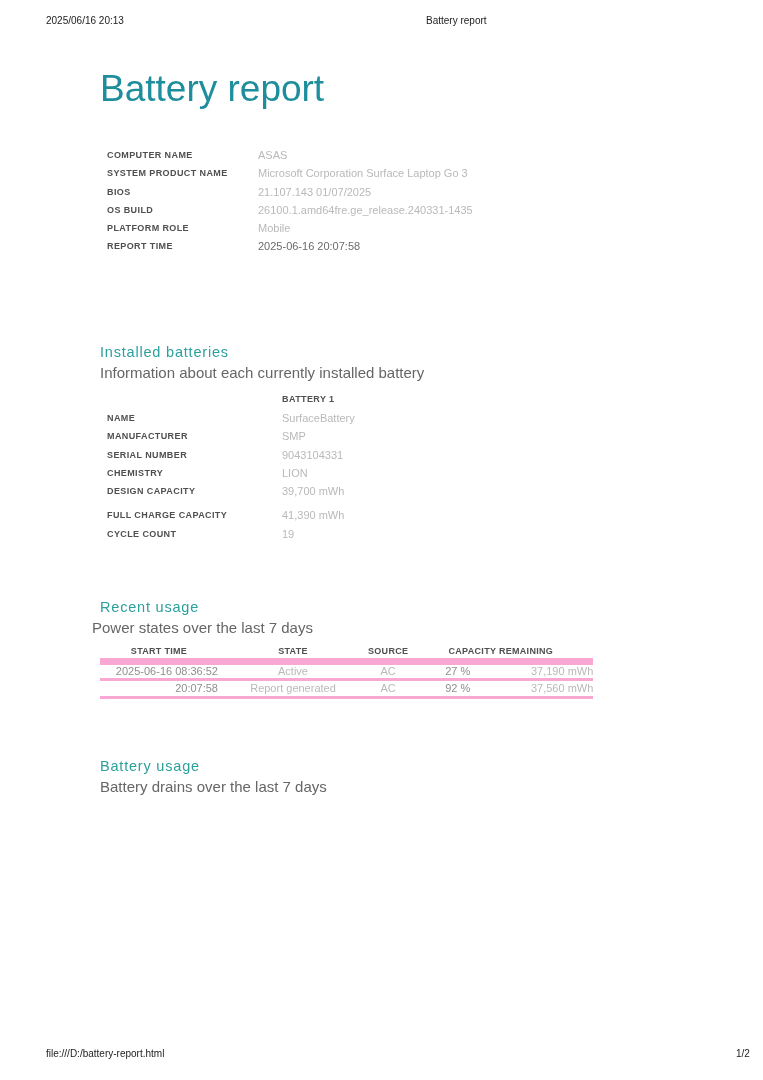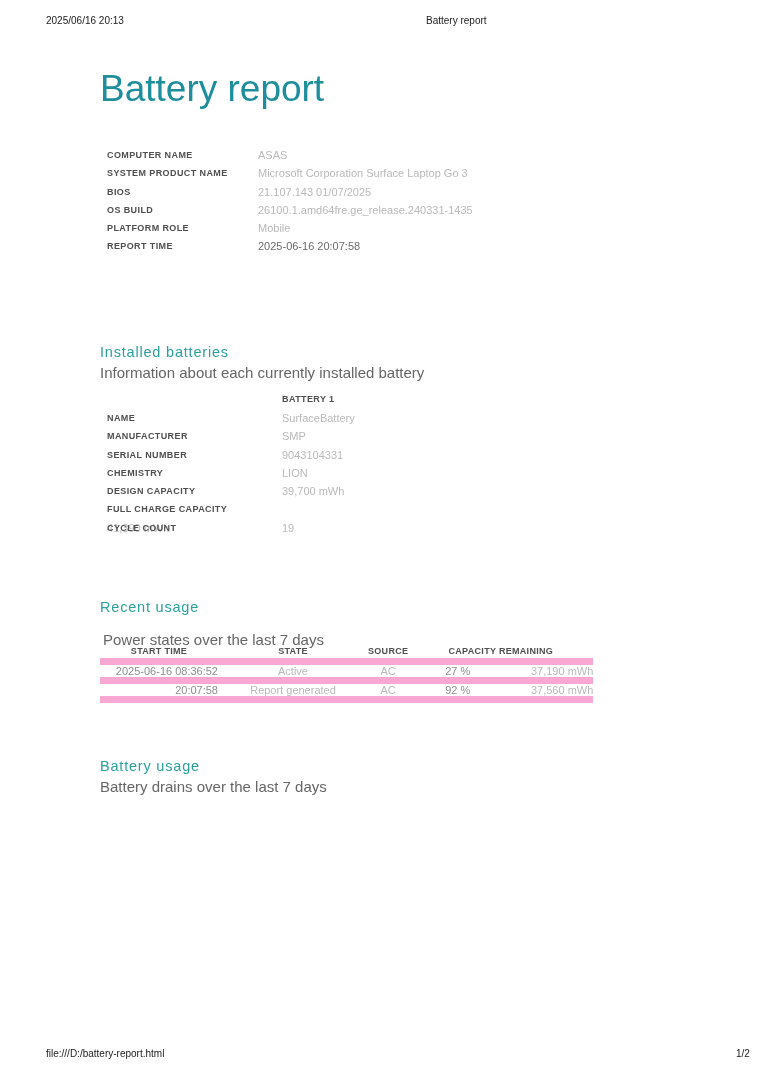--- a/index.html
+++ b/index.html
@@ -43,21 +43,21 @@
   }
   .sec-sub {
     position: absolute;
     font-size: 15px;
     color: #666666;
   }
 
   
   .kv-table { position: absolute; }
   .kv-row { display: flex; height: 18.3px; line-height: 18.3px; }
-  .kv-row.gap-above { margin-top: 0; flex-direction: column; }
+  .kv-row.gap-above { margin-top: 6px; }
   .lbl {
     display: inline-block;
     font-size: 9px;
     font-weight: bold;
     color: #4f4f4f;
     letter-spacing: 0.4px;
     line-height: inherit;
   }
   .sys .lbl { width: 151px; }
   .bat .lbl { width: 175px; }
@@ -89,21 +89,21 @@
     color: #4f4f4f; letter-spacing: 0.3px;
     height: 17px;
     border-bottom: 7px solid #f9a8d4;
     text-align: center;
     white-space: nowrap;
   }
   .usage-table td {
     font-size: 11px;
     height: 18px;
     white-space: nowrap;
-    border-bottom: 7px solid #f9a8d4;
+    border-bottom: 3px solid #f9a8d4;
   }
   .usage-table td.a-right  { text-align: right; }
   .usage-table td.a-center { text-align: center; }
 </style>
 </head>
 <body>
 
 <div class="ph-date">2025/06/16 20:13</div>
 <div class="ph-title">Battery report</div>
 
@@ -165,21 +165,21 @@
     <span class="lbl">FULL CHARGE CAPACITY</span>
     <span class="val tone-light">41,390 mWh</span>
   </div>
   <div class="kv-row">
     <span class="lbl">CYCLE COUNT</span>
     <span class="val tone-light">19</span>
   </div>
 </div>
 
 <h2 class="sec-heading" style="left:100px; top:599px;">Recent usage</h2>
-<div class="sec-sub" style="left:103px; top:619px;margin-top:12px;">Power states over the last 7 days</div>
+<div class="sec-sub" style="left:92px; top:619px;">Power states over the last 7 days</div>
 
 <table class="usage-table">
   <colgroup>
       <col class="c1">
       <col class="c2">
       <col class="c3">
       <col class="c4">
       <col class="c5">
     </colgroup>
   <thead>

